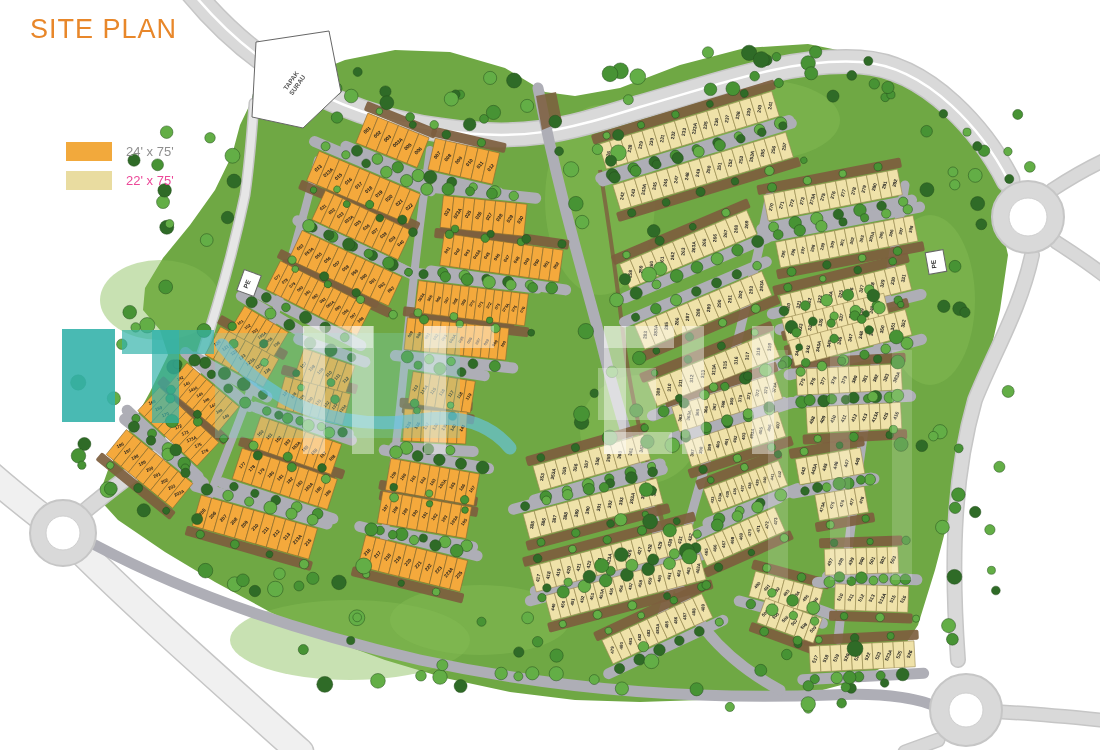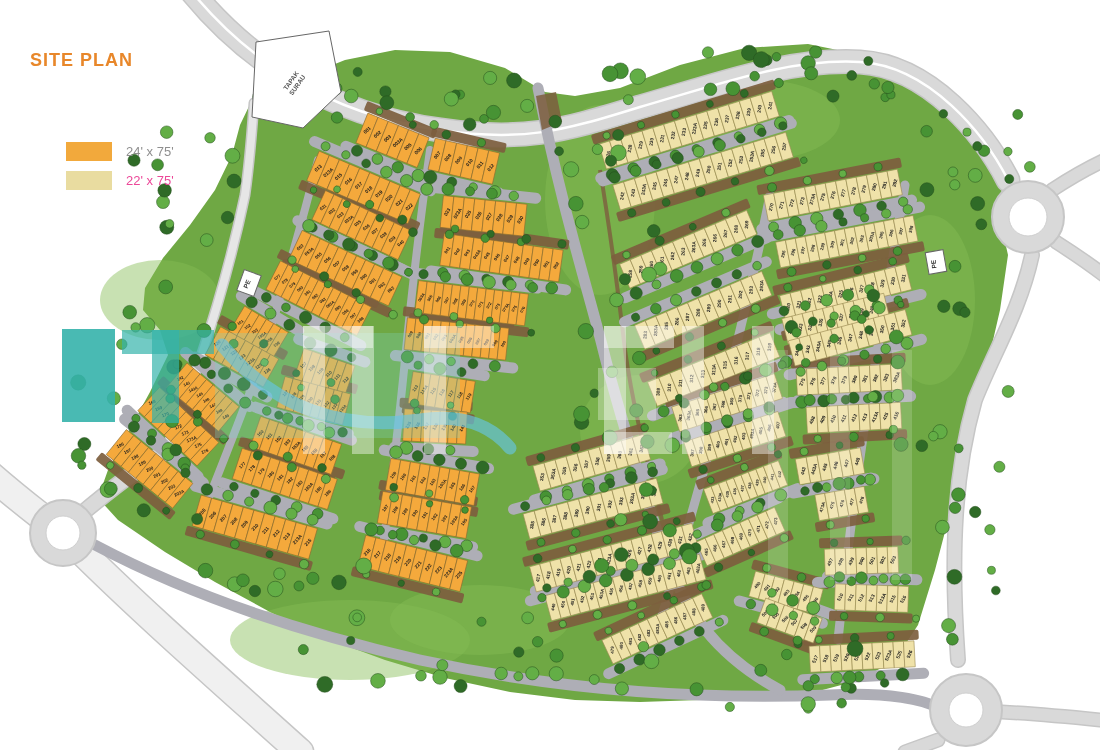--- a/index.html
+++ b/index.html
@@ -1,20 +1,20 @@
 <!DOCTYPE html>
 <html><head>
 <meta charset="utf-8">
 <style>
   html,body{margin:0;padding:0;background:#ffffff;}
   .stage{position:relative;width:1100px;height:750px;background:#fff;overflow:hidden;
          font-family:"Liberation Sans", sans-serif;}
   #map{position:absolute;left:0;top:0;}
-  .page-title{position:absolute;left:30px;top:14px;font-size:18px;font-weight:bold;
-              letter-spacing:1px;margin-top:36px;}
+  .page-title{position:absolute;left:30px;top:14px;font-size:27px;font-weight:normal;
+              letter-spacing:1px;}
   .legend{position:absolute;left:66px;top:141px;text-align:right;}
   .legend-row{display:flex;align-items:center;margin-bottom:9px;height:20px;}
   .swatch{width:46px;height:19px;display:inline-block;margin-right:14px;}
   .legend-label{font-size:13px;}
   svg text{font-family:"Liberation Sans", sans-serif;}
 </style>
 </head>
 <body>
 
 <div class="stage">

